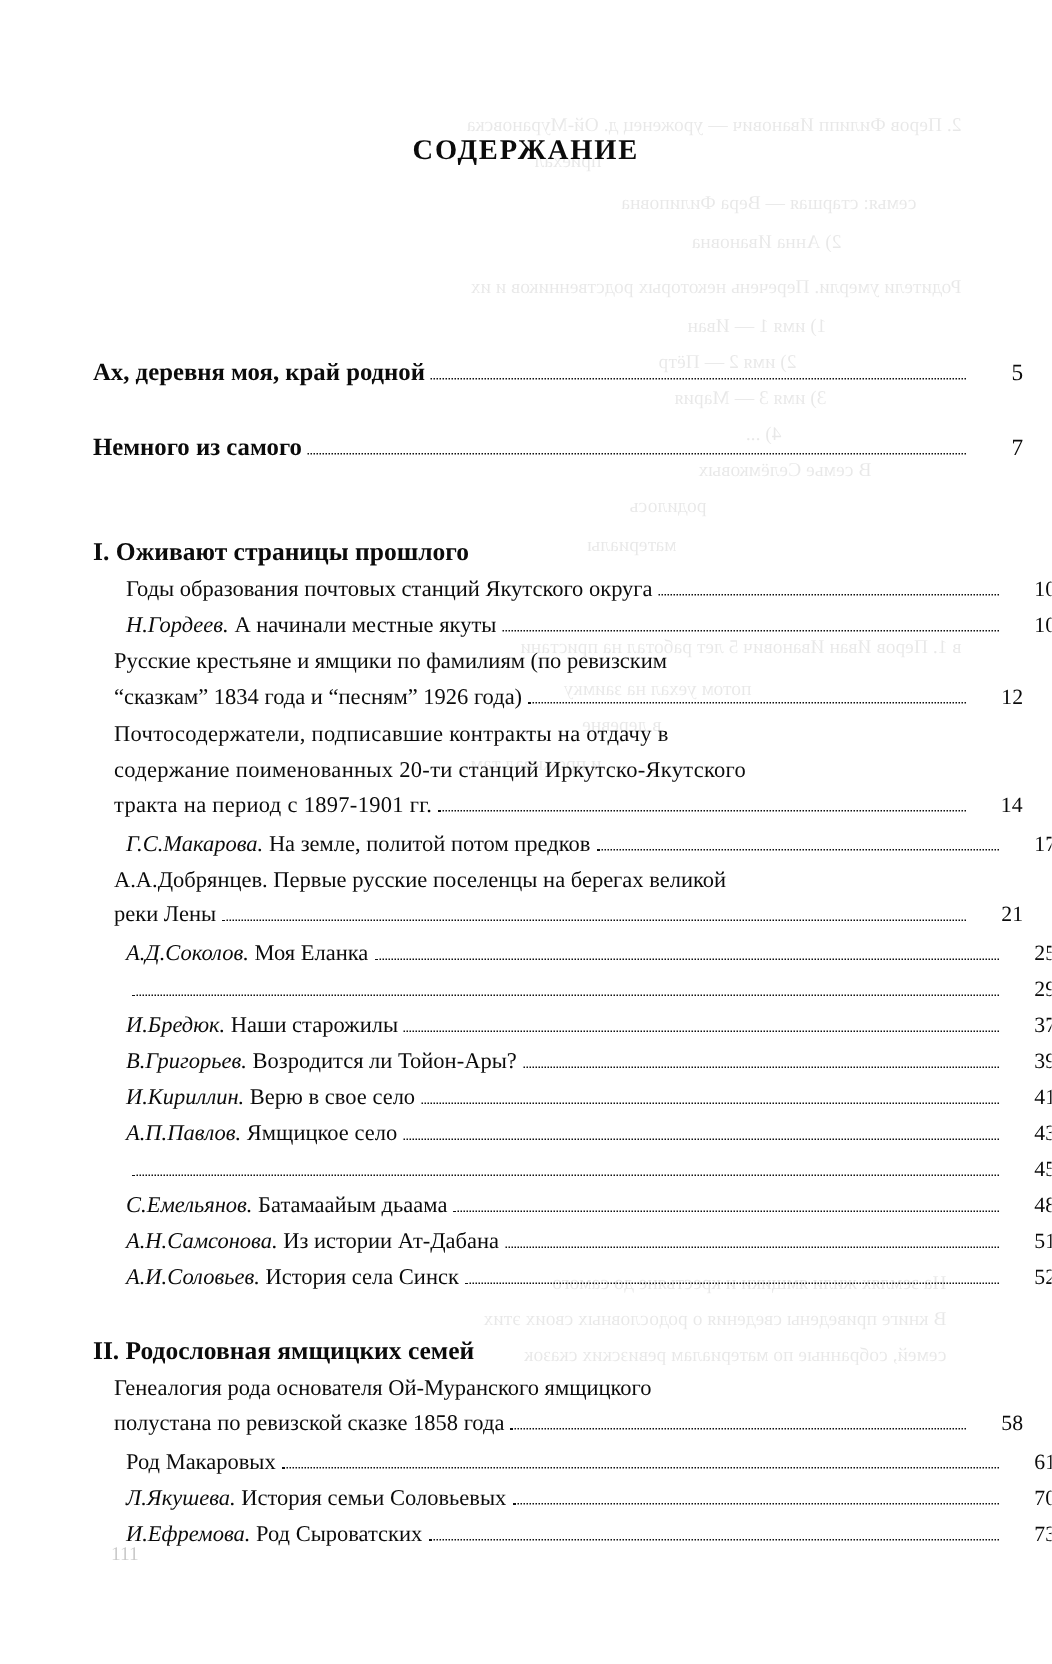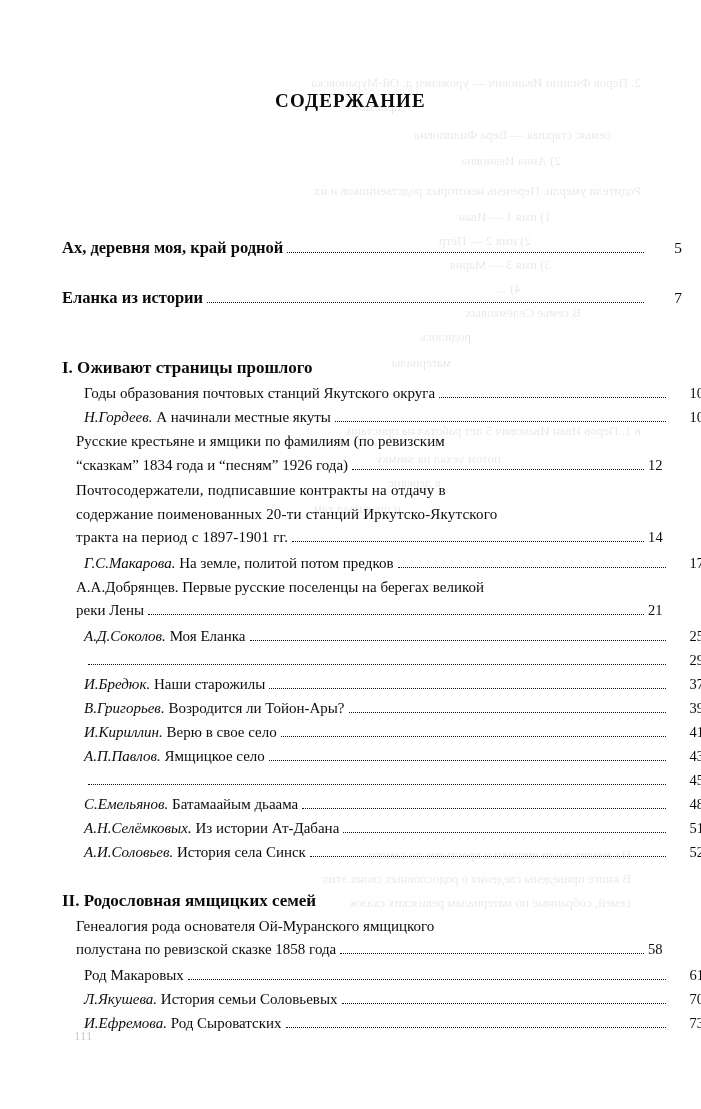--- a/index.html
+++ b/index.html
@@ -130,21 +130,21 @@
   }
   .entry-multi .lastline .txt { white-space: nowrap; }
   .entry-multi .lastline .dots {
     flex: 1 1 auto;
     border-bottom: 1.5px dotted #111;
     margin: 0 4px 4px 4px;
     height: 1px;
   }
   .entry-multi .lastline .pg {
     flex: 0 0 34px;
-    text-align: left;
+    text-align: right;
     font-size: 14.5px;
   }
 
   .justify-wide { letter-spacing: 0.2px; }
   .gap-md { height: 14px; }
   .gap-sm { height: 8px; }
 
   .folio {
     position: absolute;
     left: 74px;
@@ -184,21 +184,21 @@
 
   <div class="content">
 
     <div class="row entry-major">
       <span class="txt">Ах, деревня моя, край родной</span>
       <span class="dots"></span>
       <span class="pg">5</span>
     </div>
 
     <div class="row entry-major">
-      <span class="txt">Еланка из истории</span>
+      <span class="txt">Немного из самого</span>
       <span class="dots"></span>
       <span class="pg">7</span>
     </div>
 
     <div class="gap-sm"></div>
 
     <div class="section-head">I. Оживают страницы прошлого</div>
 
     <div class="row entry">
       <span class="txt">Годы образования почтовых станций Якутского округа</span>
@@ -286,21 +286,21 @@
       <span class="pg">45</span>
     </div>
 
     <div class="row entry">
       <span class="txt"><span class="author">С.Емельянов.</span><span> Батамаайым дьаама</span></span>
       <span class="dots"></span>
       <span class="pg">48</span>
     </div>
 
     <div class="row entry">
-      <span class="txt"><span class="author">А.Н.Селёмковых.</span><span> Из истории Ат-Дабана</span></span>
+      <span class="txt"><span class="author">А.Н.Самсонова.</span><span> Из истории Ат-Дабана</span></span>
       <span class="dots"></span>
       <span class="pg">51</span>
     </div>
 
     <div class="row entry">
       <span class="txt"><span class="author">А.И.Соловьев.</span><span> История села Синск</span></span>
       <span class="dots"></span>
       <span class="pg">52</span>
     </div>
 

